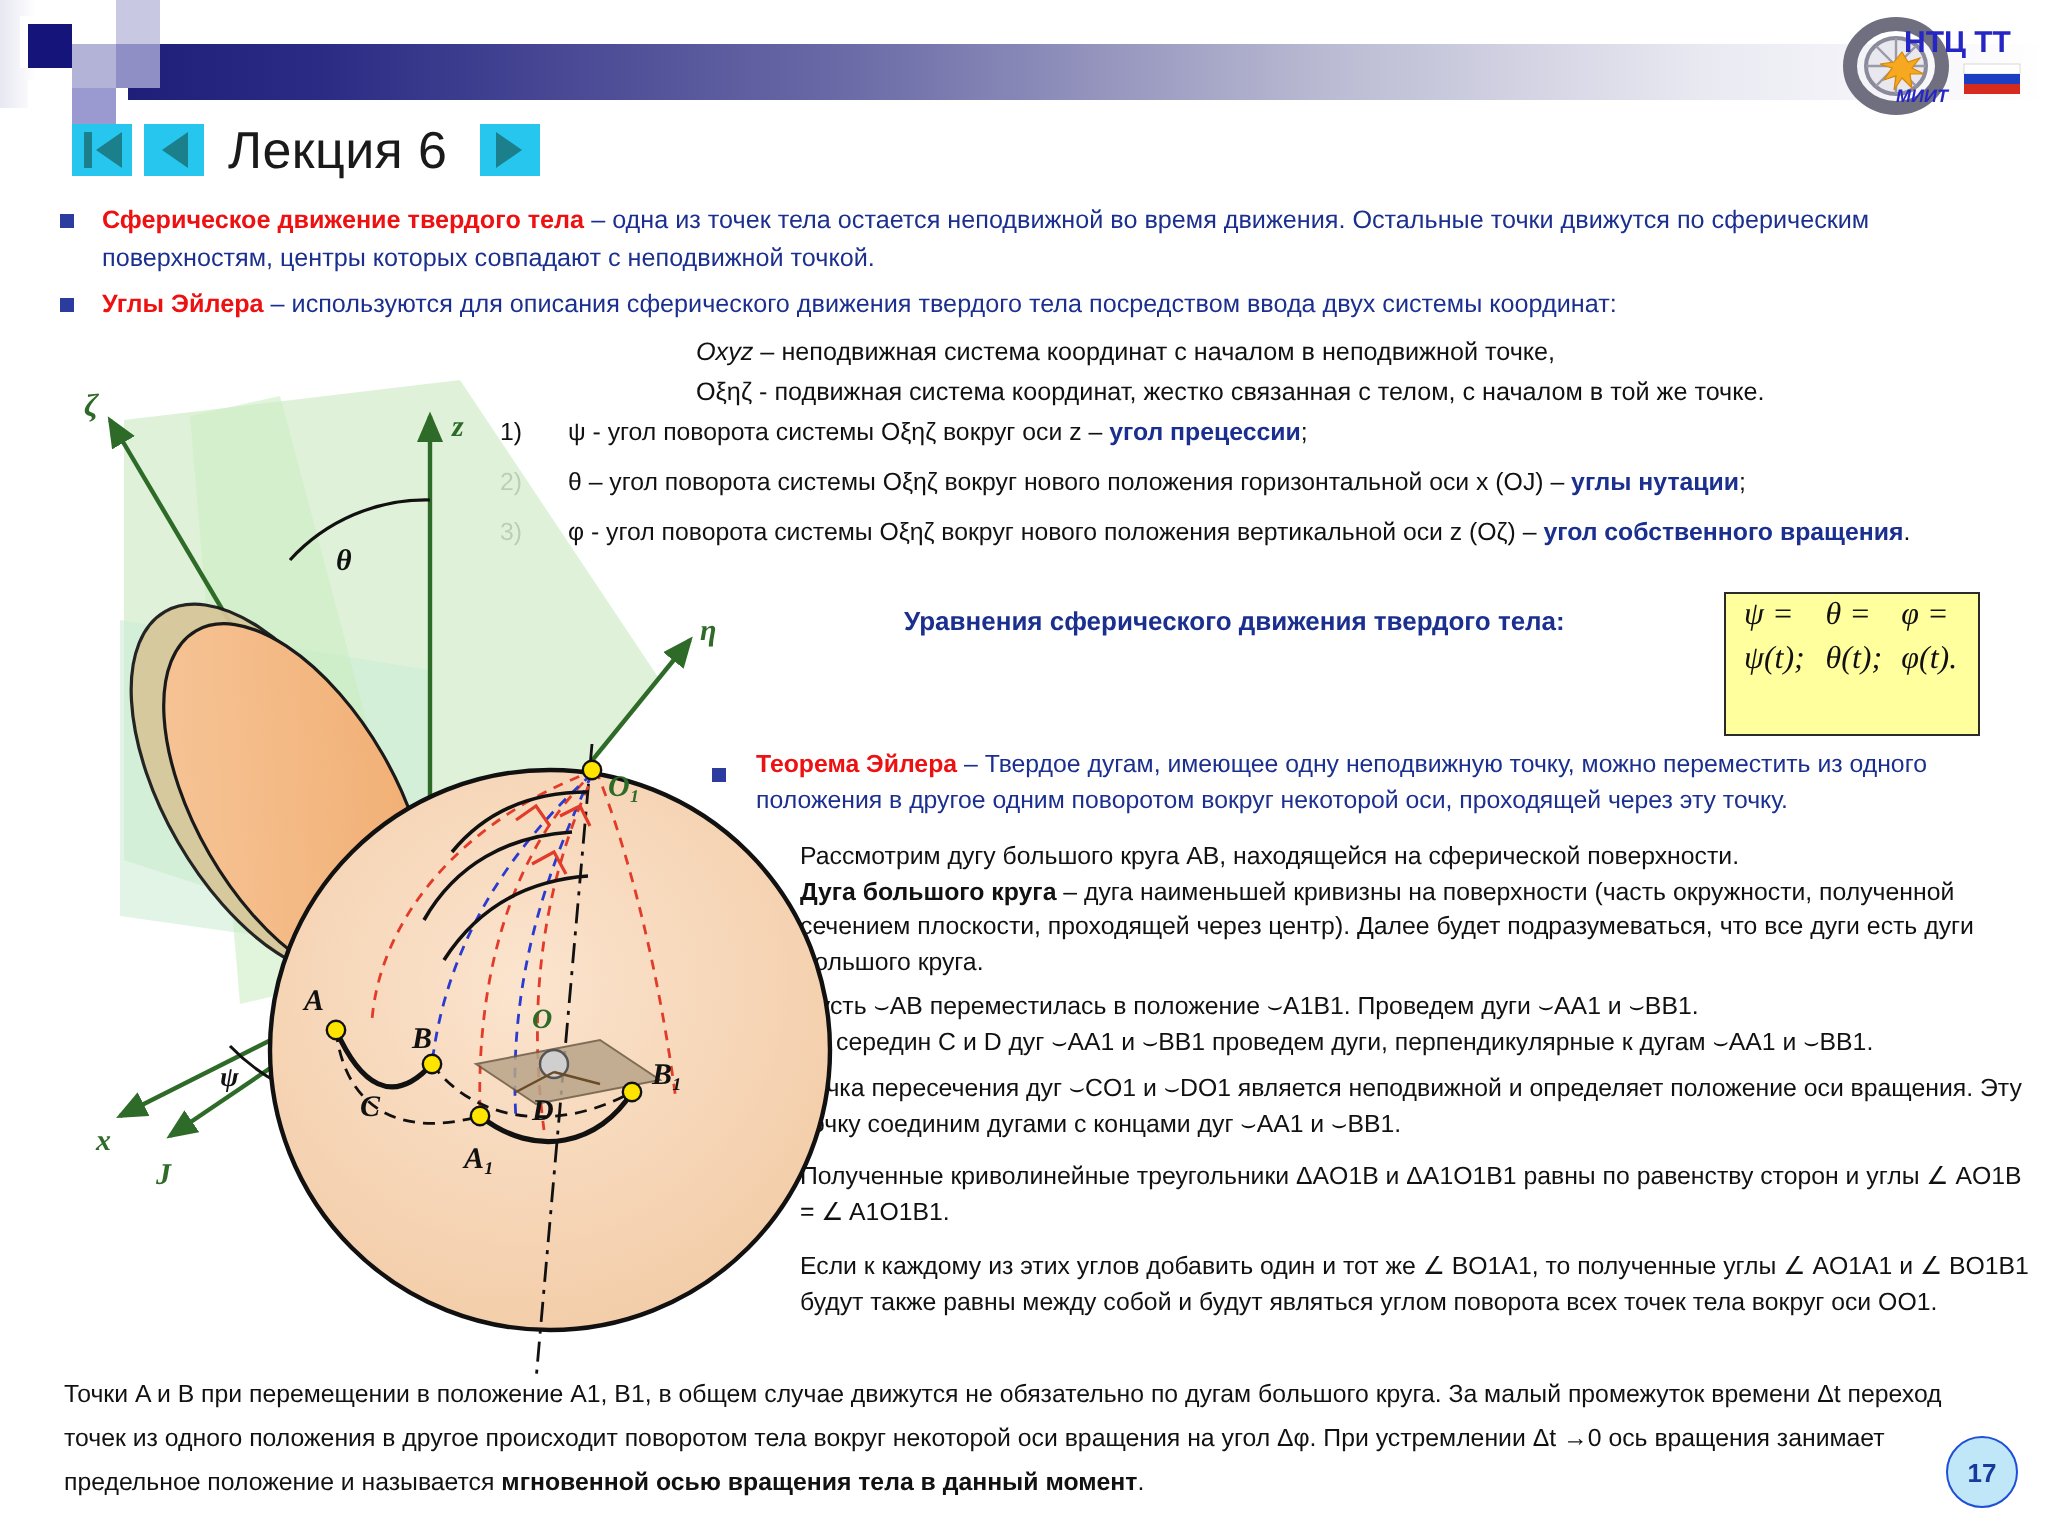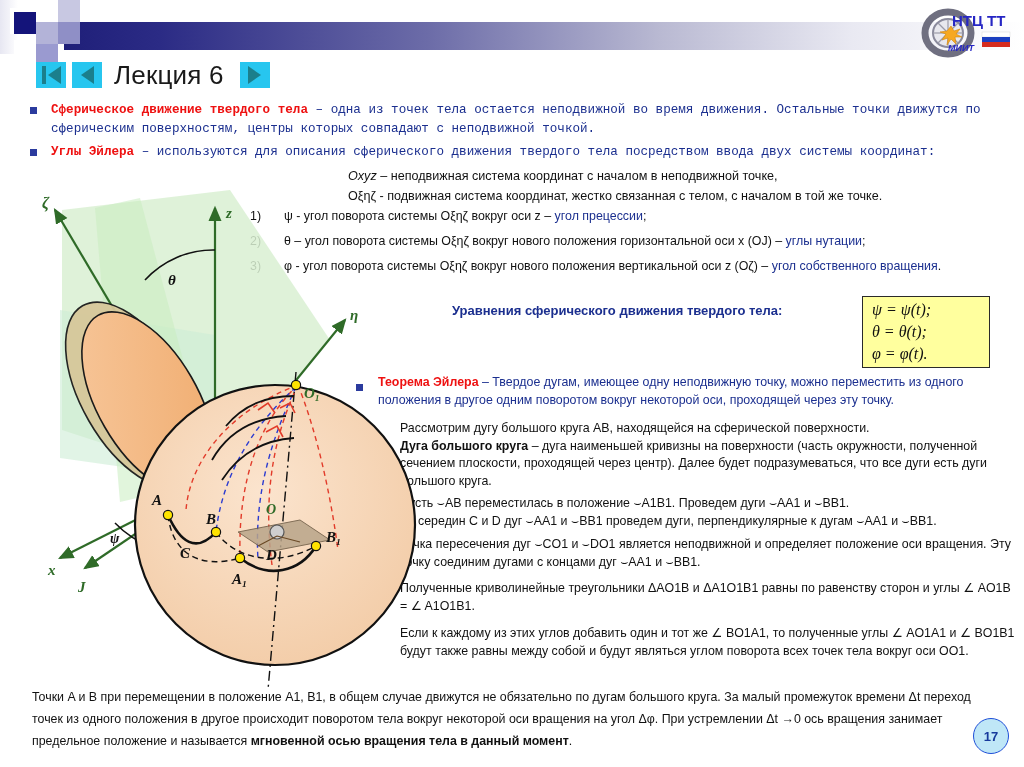--- a/index.html
+++ b/index.html
@@ -35,44 +35,44 @@
     width:30px;height:26px;background:#27c6ef;display:flex;align-items:center;justify-content:center;
   }
   .tri-left{width:0;height:0;border-top:9px solid transparent;border-bottom:9px solid transparent;border-right:13px solid #1b7f8c;}
   .tri-right{width:0;height:0;border-top:9px solid transparent;border-bottom:9px solid transparent;border-left:13px solid #1b7f8c;}
   .bar-l{width:4px;height:18px;background:#1b7f8c;margin-right:2px;}
   #lecture-title{font-size:26px;color:#1a1a1a;font-family:"Liberation Sans",sans-serif;padding:0 10px 0 6px;letter-spacing:.2px;}
 
   
   .bullet-row{position:absolute;display:flex;align-items:flex-start;}
   .sqbul{width:7px;height:7px;background:#2b3b9e;margin-top:6px;margin-right:14px;flex:0 0 auto;}
-  .btxt{font-size:12.6px;line-height:19px;color:#1b2f8f;font-family:Liberation Mono, monospace;}
+  .btxt{font-size:12.6px;line-height:19px;color:#1b2f8f;}
   .red{color:#ee1111;font-weight:bold;}
-  .blu-b{color:#1b2f8f;font-weight:normal;}
+  .blu-b{color:#1b2f8f;font-weight:bold;}
   .dkblu{color:#1b2f8f;}
 
   #bul1{left:30px;top:101px;width:960px;}
   #bul2{left:30px;top:143px;width:960px;}
 
   #coord-desc{position:absolute;left:348px;top:166px;width:660px;font-size:12.6px;line-height:20px;color:#111111;}
   .it{font-style:italic;}
 
   
   #numlist{position:absolute;left:250px;top:208px;width:774px;font-size:12.4px;color:#111;line-height:16px;}
   #numlist .hdr{margin-bottom:4px;}
   .nrow{display:flex;margin-bottom:9px;}
   .nno{width:34px;flex:0 0 auto;}
   .ntx{flex:1;}
 
   
   #eq-head{position:absolute;left:452px;top:303px;font-size:13px;font-weight:bold;color:#1b2f8f;}
   #eq-box{
     position:absolute;left:862px;top:296px;width:128px;height:72px;
     background:#ffff9e;border:1.5px solid #2a2a2a;
-    display:flex;flex-direction:column;justify-content:center;padding-left:9px;box-sizing:border-box;
+    display:flex;flex-direction:row;justify-content:center;padding-left:9px;box-sizing:border-box;
   }
   #eq-box div{font-family:"Liberation Serif",serif;font-style:italic;font-size:16px;line-height:22px;color:#111;}
 
   
   .para{position:absolute;font-size:12.4px;line-height:17.5px;color:#111;}
   #euler-th{left:378px;top:374px;width:640px;}
   #p1{left:400px;top:420px;width:620px;}
   #p2{left:400px;top:495px;width:620px;}
   #p3{left:400px;top:536px;width:620px;}
   #p4{left:400px;top:580px;width:620px;}

